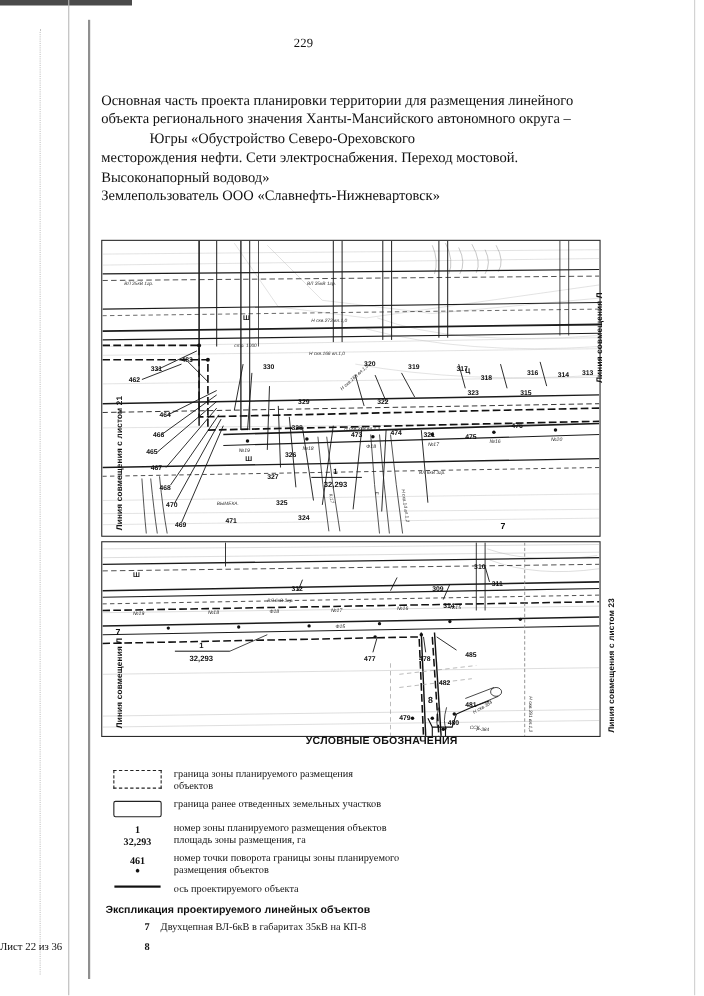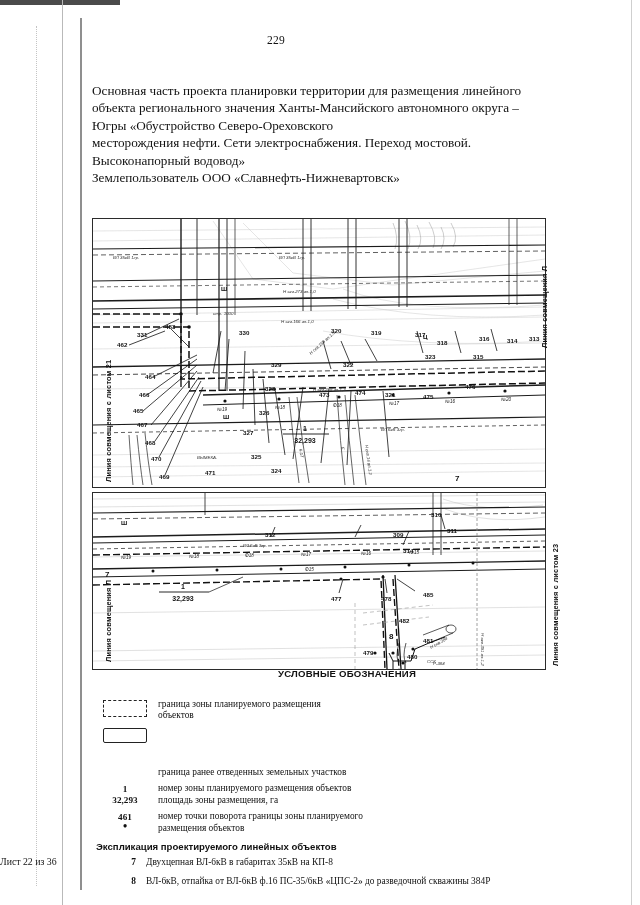--- a/index.html
+++ b/index.html
@@ -202,21 +202,21 @@
 <div class="scan-dotline"></div>
 <div class="page-edge-left"></div>
 <div class="page-edge-left2"></div>
 <div class="page-edge-right"></div>
 
 <div class="page-number">229</div>
 
 <div class="header-block">
   <div class="ln" style="white-space: pre-line;">Основная часть проекта планировки территории  для размещения линейного</div>
   <div class="ln" style="white-space: pre-line;">объекта регионального значения Ханты-Мансийского автономного округа –</div>
-  <div class="ln" style="white-space: pre-line;">Югры  «Обустройство Северо-Ореховского</div>
+  <div class="ln" style="white-space: pre-line; margin-left: 44px;">Югры  «Обустройство Северо-Ореховского</div>
   <div class="ln" style="white-space: pre-line;">месторождения нефти. Сети электроснабжения. Переход мостовой.</div>
   <div class="ln" style="white-space: pre-line;">Высоконапорный водовод»</div>
   <div class="ln" style="white-space: pre-line;">Землепользователь ООО «Славнефть-Нижневартовск»</div>
 </div>
 
 <div class="map-panel" id="map-upper">
   <svg class="map-svg" viewBox="0 0 452 268" preserveAspectRatio="none">
     <defs>
       <pattern id="hatchA" width="6" height="6" patternUnits="userSpaceOnUse" patternTransform="rotate(30)">
         <line x1="0" y1="0" x2="0" y2="6" stroke="#8a8a8a" stroke-width="0.4"></line>
@@ -562,21 +562,21 @@
       <div class="sym-box-dashed"></div>
     </div>
     <div class="legend-txt" style="white-space: pre-line;">граница зоны планируемого размещения
 объектов</div>
   </div>
 
   <div class="legend-row">
     <div class="legend-sym">
       <div class="sym-box-solid"></div>
     </div>
-    <div class="legend-txt" style="white-space: pre-line; margin-top: 40px;">граница ранее отведенных земельных участков</div>
+    <div class="legend-txt" style="white-space: pre-line;">граница ранее отведенных земельных участков</div>
   </div>
 
   <div class="legend-row">
     <div class="legend-sym">
       <div class="sym-zone">
         <span>1</span><br>
         <span>32,293</span>
       </div>
     </div>
     <div class="legend-txt" style="white-space: pre-line;">номер зоны планируемого размещения объектов
@@ -587,27 +587,32 @@
     <div class="legend-sym">
       <div class="sym-pt">
         <span>461</span>
         <span class="dot">•</span>
       </div>
     </div>
     <div class="legend-txt" style="white-space: pre-line;">номер точки поворота границы зоны планируемого
 размещения объектов</div>
   </div>
 
+  <div class="legend-row">
+    <div class="legend-sym">
+      <div class="sym-line"></div>
+    </div>
+    <div class="legend-txt" style="white-space: pre-line;">ось проектируемого объекта</div>
+  </div>
 
   <div class="explication-title">Экспликация проектируемого линейных объектов</div>
 
   <div class="exp-row">
     <div class="exp-num">7</div>
     <div class="exp-txt" style="white-space: pre-line;">Двухцепная ВЛ-6кВ в габаритах 35кВ на КП-8</div>
   </div>
 
   <div class="exp-row">
     <div class="exp-num">8</div>
-    <div class="exp-txt" style="white-space: pre-line;">ВЛ-6кВ, отпайка от ВЛ-6кВ ф.16 ПС-35/6кВ «ЦПС-2» до разведочной скважины 384Р</div>
   </div>
 </div>
 
 <div class="footer">Лист 22 из 36</div>
 
 </body></html>

